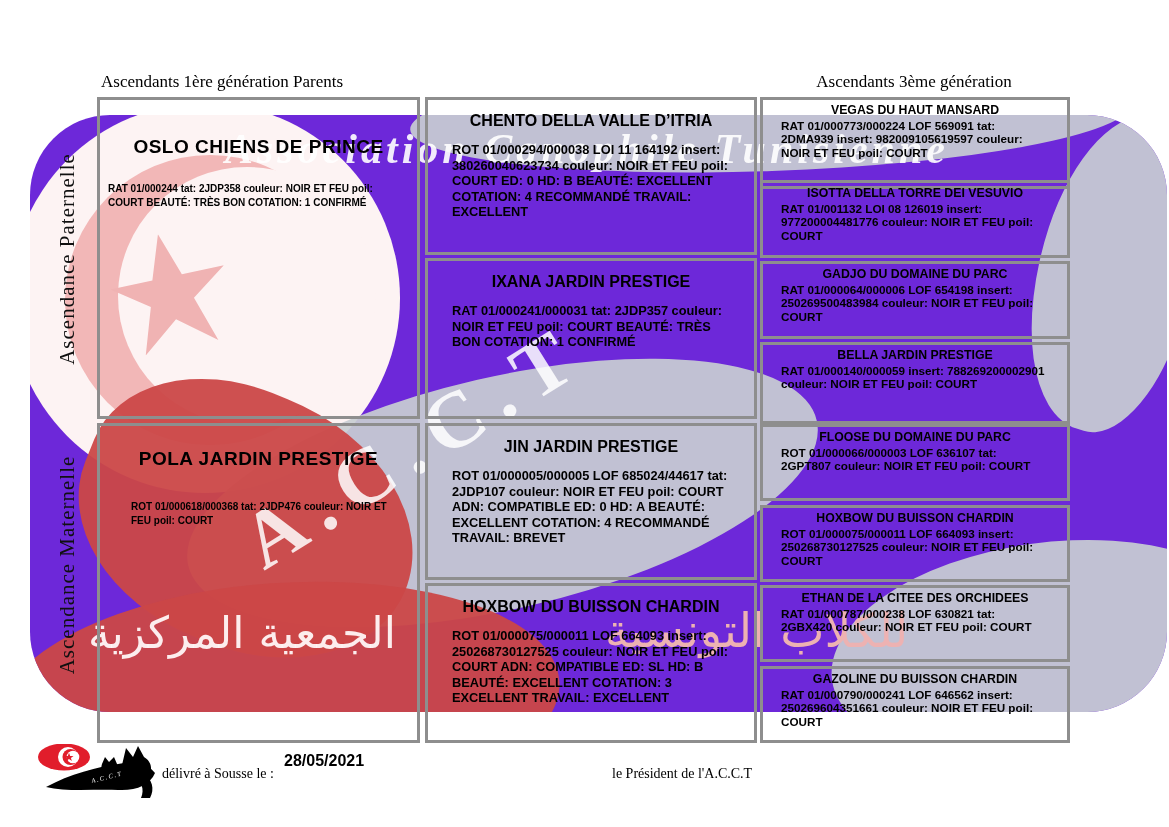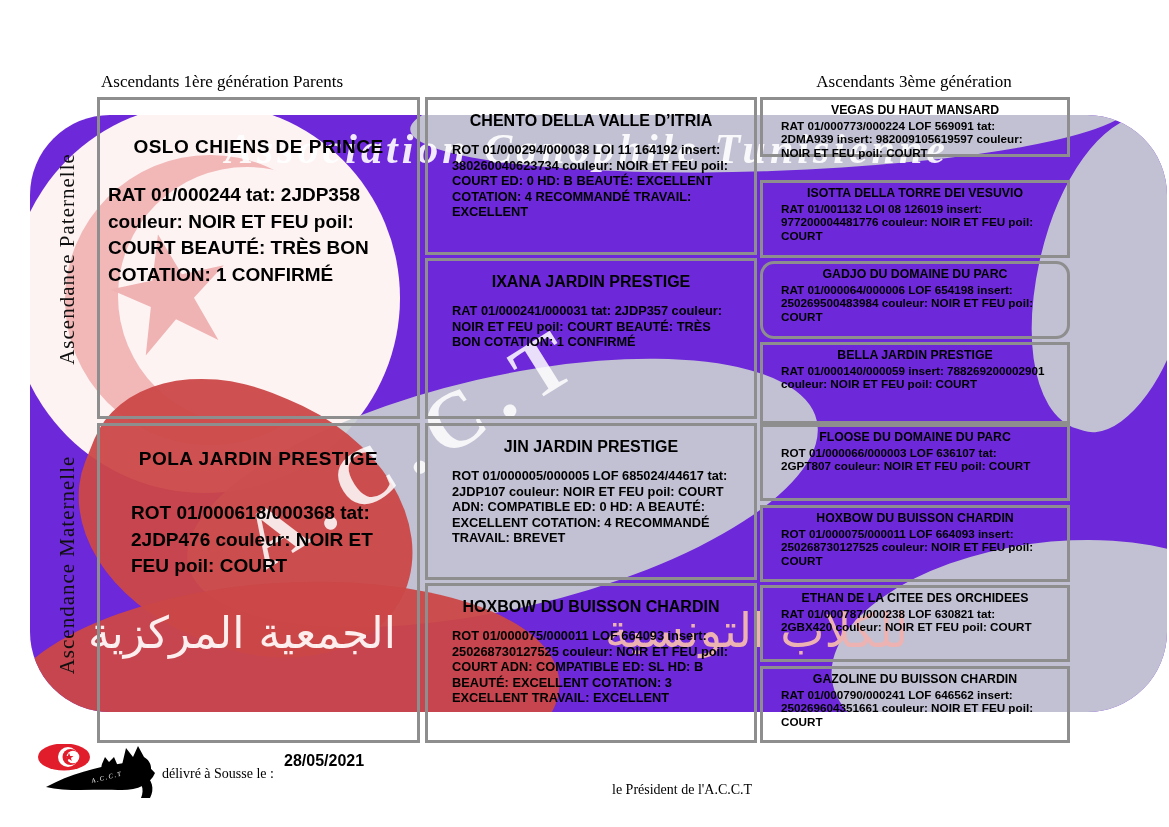--- a/index.html
+++ b/index.html
@@ -43,47 +43,47 @@
       transform:rotate(-90deg);}
   .sl-pat{left:-72px;top:246px;}
   .sl-mat{left:-72px;top:552px;}
 
   
   .cell{position:absolute;box-sizing:border-box;border:3px solid #8e8e8e;background:transparent;z-index:2;color:#000;}
   .cell .title{text-align:center;font-weight:bold;}
   .cell .body{font-weight:bold;}
   .g1{left:97px;width:323px;}
   .g1 .title{font-size:19px;letter-spacing:.5px;}
-  .g1 .body{font-size:19px;line-height:1.4;padding:0 8px;}
+  .g1 .body{font-size:10px;line-height:1.4;padding:0 8px;}
   .c-oslo{top:97px;height:322px;}  .c-oslo .title{margin-top:36px;} .c-oslo .body{margin-top:24px;}
   .c-pola{top:423px;height:320px;} .c-pola .title{margin-top:22px;} .c-pola .body{margin-top:30px;padding-left:31px;}
   .g2{left:425px;width:332px;}
   .g2 .title{font-size:16px;margin-top:12px;}
   .g2 .body{font-size:12.8px;line-height:1.22;margin-top:12px;padding:0 24px;}
   .c-chento{top:97px;height:158px;}
   .c-ixana{top:258px;height:161px;}
   .c-jin{top:423px;height:157px;}
   .c-hoxbow2{top:583px;height:160px;}
   .g3{left:760px;width:310px;}
   .g3 .title{font-size:12.3px;margin-top:3px;}
   .g3 .body{font-size:11.7px;line-height:1.15;margin-top:2px;padding:0 18px;}
-  .c-vegas{top:97px;height:60px;}
+  .c-vegas{top:97px;height:92px;}
   .c-isotta{top:180px;height:78px;}
-  .c-gadjo{top:261px;height:78px;border-radius:14px;}
+  .c-gadjo{top:261px;height:78px;}
   .c-bella{top:342px;height:82px;}
   .c-floose{top:424px;height:77px;}
   .c-hoxbow3{top:505px;height:77px;}
   .c-ethan{top:585px;height:77px;}
   .c-gazoline{top:666px;height:77px;}
 
   
   .footer-logo{position:absolute;left:36px;top:744px;z-index:3;}
   .f-issued{position:absolute;left:162px;top:766px;font-family:"Liberation Serif",serif;font-size:14px;z-index:3;}
   .f-date{position:absolute;left:284px;top:752px;font-weight:bold;font-size:16px;z-index:3;}
-  .f-president{position:absolute;left:612px;top:766px;font-family:"Liberation Serif",serif;font-size:14px;z-index:3;white-space:nowrap;margin-top:16px;}
+  .f-president{position:absolute;left:612px;top:766px;font-family:"Liberation Serif",serif;font-size:14px;z-index:3;white-space:nowrap;}
 </style>
 </head>
 <body>
 
 <div class="canvas">
 
   <div class="wm">
     <div class="shape disc-white"></div>
     <div class="shape crescent-outer"></div>
     <div class="shape crescent-inner"></div>

